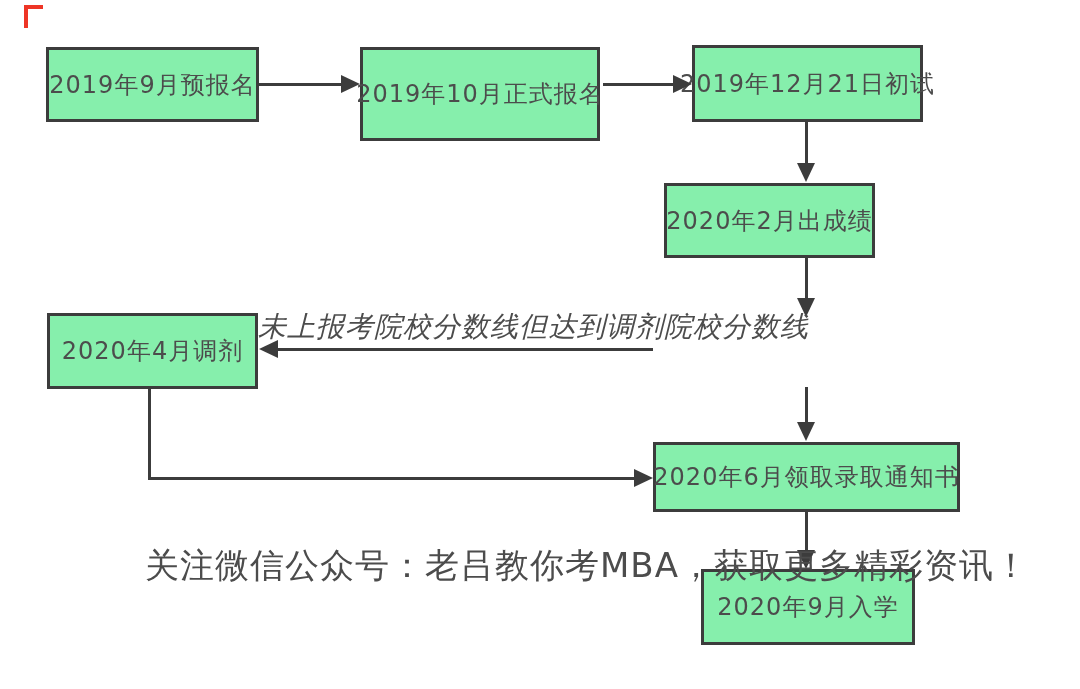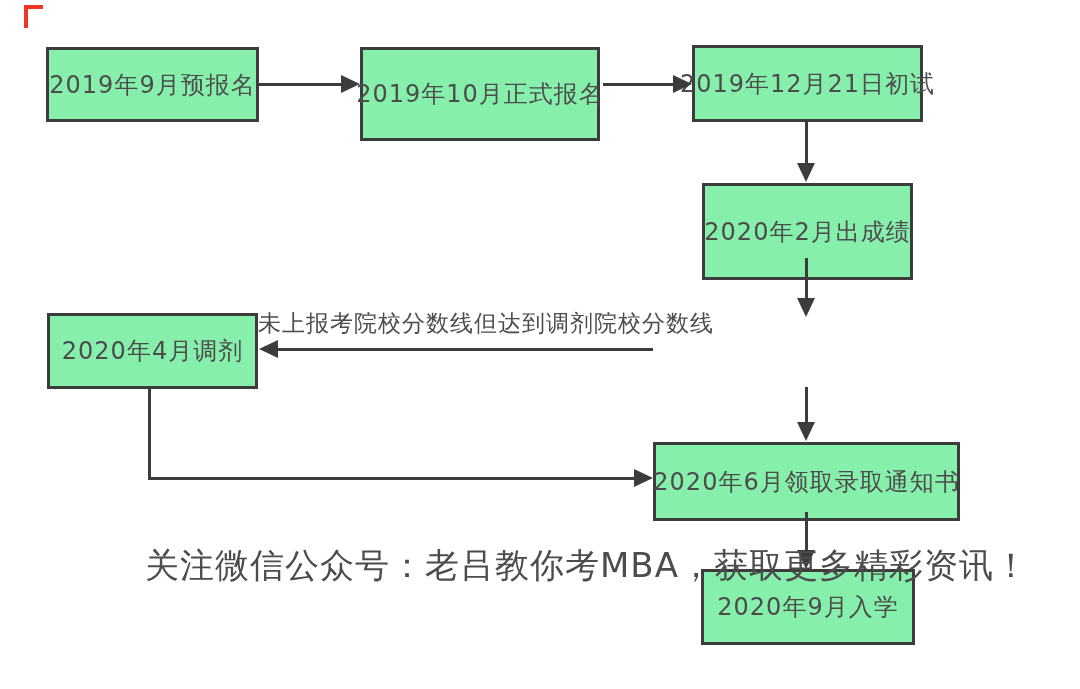--- a/index.html
+++ b/index.html
@@ -17,39 +17,39 @@
     border-top:9px solid transparent;border-bottom:9px solid transparent;
     border-left:19px solid var(--line,#3c3c3c);}
   .arr-left{position:absolute;width:0;height:0;
     border-top:9px solid transparent;border-bottom:9px solid transparent;
     border-right:19px solid var(--line,#3c3c3c);}
   .arr-down{position:absolute;width:0;height:0;
     border-left:9px solid transparent;border-right:9px solid transparent;
     border-top:19px solid var(--line,#3c3c3c);}
   .edge-label{
     position:absolute;left:258px;top:308px;width:396px;text-align:center;
-    font-size:23px;color:var(--text,#4c4c4c);letter-spacing:1px;white-space:nowrap;
+    font-size:28px;color:var(--text,#4c4c4c);letter-spacing:1px;white-space:nowrap;font-style:italic;
   }
   .footer-note{
     position:absolute;left:145px;top:543px;
     font-size:34px;color:var(--text,#4c4c4c);letter-spacing:1px;white-space:nowrap;
   }
   .red-mark{
     position:absolute;left:24px;top:5px;width:15px;height:19px;
     border-top:4px solid var(--accent,#ee3526);
     border-left:4px solid var(--accent,#ee3526);
   }
   
   .n0{left:46px;top:47px;width:213px;height:75px;}
   .n1{left:360px;top:47px;width:240px;height:94px;}
   .n2{left:692px;top:45px;width:231px;height:77px;}
-  .n3{left:702px;top:183px;width:211px;height:97px;}
+  .n3{left:664px;top:183px;width:211px;height:75px;}
   .n4{left:653px;top:318px;width:309px;height:69px;}
   .n5{left:47px;top:313px;width:211px;height:76px;}
-  .n6{left:653px;top:442px;width:307px;height:79px;}
+  .n6{left:653px;top:442px;width:307px;height:70px;}
   .n7{left:701px;top:569px;width:214px;height:76px;text-align:center;}
 </style>
 </head>
 <body>
 
 <div class="stage">
 
   <div class="red-mark"></div>
 
   <div class="node n0">2019年9月预报名</div>

